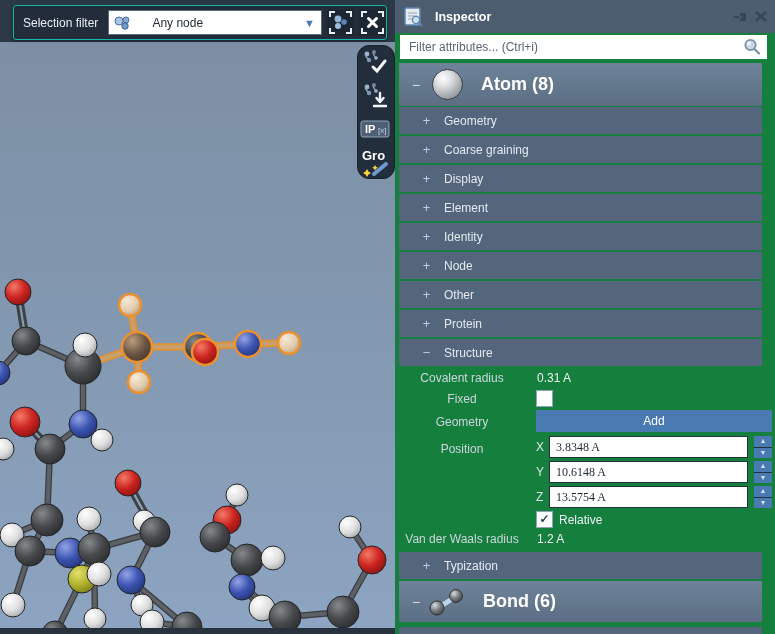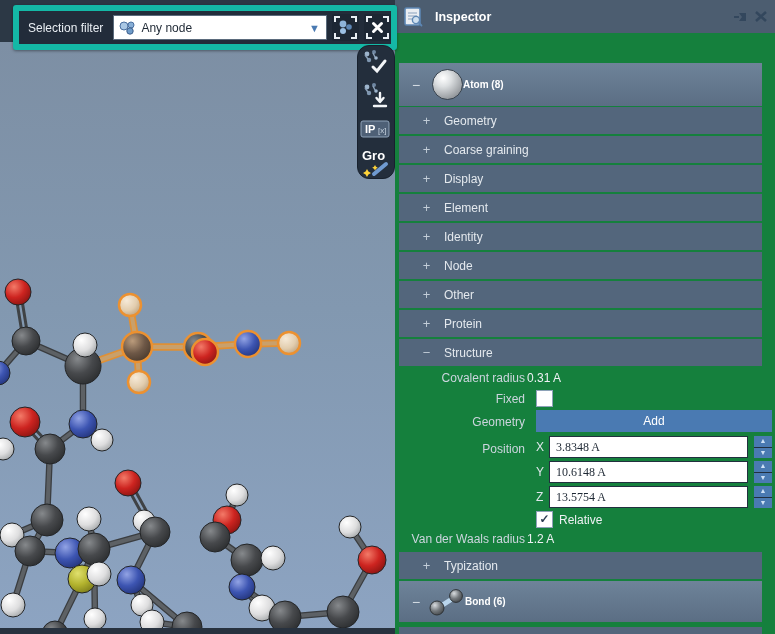--- a/index.html
+++ b/index.html
@@ -8,24 +8,24 @@
 
   
   #viewport{position:absolute;left:0;top:0;width:395px;height:634px;background:#2c3845;}
   #canvas{position:absolute;left:0;top:42px;width:395px;height:592px;
           background:linear-gradient(180deg,#7d8fa4 0%,#8298b0 45%,#8da4c2 100%);}
   #canvas svg{position:absolute;left:0;top:0;}
   #vp-bottom-strip{position:absolute;left:0;bottom:0;width:395px;height:6px;background:#28323f;z-index:4;}
 
   
   #selbar{position:absolute;left:13px;top:5px;width:372px;height:33px;background:#222c3a;
-          border:6px solid #14b8a6;border-radius:3px;display:flex;align-items:center;z-index:5;
+          border:1px solid #14b8a6;border-radius:3px;display:flex;align-items:center;z-index:5;
           box-shadow:0 1px 3px rgba(0,0,0,.4);}
   #selbar .lbl{color:#e9eef3;font-size:12px;margin:0 10px 0 9px;white-space:nowrap;}
-  #combo{width:218px;height:23px;background:#fff;border:1px solid #5b6b7c;display:flex;align-items:center;cursor:default;}
+  #combo{width:218px;height:23px;background:#fff;border:1px solid #5b6b7c;display:flex;align-items:center;cursor:default;gap:16px;}
   #combo .ctext{flex:1;color:#1d2733;font-size:12px;margin-left:5px;}
   #combo .arrow{color:#4a7ab2;font-size:11px;margin-right:6px;}
   .tbtn{width:27px;height:27px;margin-left:5px;background:#1d2734;border-radius:2px;
         position:relative;display:flex;align-items:center;justify-content:center;cursor:pointer;}
 
   
   #vtools{position:absolute;left:357px;top:45px;width:36px;background:#232e3c;border:1px solid #18212d;
           border-radius:12px;z-index:5;display:flex;flex-direction:column;}
   .vtool{width:34px;height:33px;display:flex;align-items:center;justify-content:center;cursor:pointer;position:relative;}
 
@@ -35,34 +35,34 @@
              display:flex;align-items:center;}
   #ins-title .ttl{color:#fff;font-size:12.5px;font-weight:bold;margin-left:12px;}
   #ins-search{position:absolute;left:5px;top:35px;width:367px;height:24px;background:#fff;display:flex;align-items:center;}
   #ins-search input{flex:1;border:0;outline:none;font-family:"Liberation Sans",sans-serif;
                     font-size:12px;color:#3c4856;margin-left:7px;background:transparent;}
   #ins-search input::placeholder{color:#5a6673;opacity:1;}
 
   .sect-head{position:absolute;left:4px;width:363px;background:linear-gradient(180deg,#6e8399,#5b6e84);
              display:flex;align-items:center;cursor:pointer;}
   .sect-head .exp{color:#d7dee5;font-size:14px;width:14px;text-align:center;margin-left:10px;}
-  .sect-head .st{color:#fff;font-weight:bold;font-size:10px;margin-left:0;}
+  .sect-head .st{color:#fff;font-weight:bold;font-size:18px;margin-left:18px;}
   #atom-head{top:63px;height:43px;}
   #bond-head{top:581px;height:41px;}
   .sphere-icon{width:29px;height:29px;border-radius:50%;margin-left:9px;border:1px solid #39434e;
         background:radial-gradient(circle at 35% 28%,#ffffff 0%,#dcdfe1 30%,#9ea2a6 70%,#70747a 100%);}
 
   .prop-row{position:absolute;left:4px;width:363px;height:27px;background:#53667c;
             display:flex;align-items:center;cursor:pointer;}
   .prop-row .exp{color:#c2cdd8;font-size:13px;width:13px;text-align:center;margin-left:21px;}
   .prop-row .pl{color:#e4e9ee;font-size:12px;margin-left:11px;}
 
   
-  .flabel{position:absolute;left:4px;width:126px;text-align:right;color:#ccd5de;font-size:12px;}
-  .fvalue{position:absolute;left:132px;color:#eef1f4;font-size:12px;}
+  .flabel{position:absolute;left:4px;width:126px;text-align:center;color:#ccd5de;font-size:12px;}
+  .fvalue{position:absolute;left:142px;color:#eef1f4;font-size:12px;}
   .cb{position:absolute;left:141px;width:15px;height:15px;background:#fff;border:1px solid #8ea2b8;
       text-align:center;line-height:14px;font-size:12px;font-weight:bold;color:#2c3c52;cursor:pointer;}
   #add-btn{position:absolute;left:141px;top:410px;width:236px;height:22px;background:#4a7ab2;
            color:#fff;font-size:12px;text-align:center;line-height:22px;cursor:pointer;}
   .axis{position:absolute;left:141px;color:#dfe6ec;font-size:12px;}
   .pos-input{position:absolute;left:154px;width:191px;height:20px;background:#fff;border:1px solid #22303f;
              font-family:Liberation Serif, serif;font-size:12px;color:#1d2733;padding:0 0 0 6px;outline:none;}
   .spin{position:absolute;left:359px;width:18px;height:22px;display:flex;flex-direction:column;background:#22303f;}
   .spin .sb{flex:1;background:#4a7ab2;color:#cfe2f6;font-size:7px;line-height:10px;text-align:center;cursor:pointer;}
   .spin .sb:first-child{margin-bottom:1px;}
@@ -334,20 +334,28 @@
         <svg width="17" height="15">
           <path d="M2 8 h5" stroke="#33475d" stroke-width="2"></path>
           <path d="M7 4 l7 0 0 8 -7 0 3 -4 Z" fill="#33475d"></path>
         </svg>
         <svg width="16" height="15">
           <path d="M3 3 L13 12 M13 3 L3 12" stroke="#33475d" stroke-width="2.6"></path>
         </svg>
       </span>
     </div>
 
+    <div id="ins-search">
+      <input type="text" placeholder="Filter attributes... (Ctrl+i)" style="">
+      <svg width="20" height="20" style="margin-right:5px">
+        <circle cx="8.5" cy="8" r="5.2" fill="#c7d8e8" stroke="#7e93a8" stroke-width="1.8"></circle>
+        <circle cx="7" cy="6.5" r="2" fill="#eef4fa"></circle>
+        <path d="M12.5 12 L17 16.5" stroke="#7e93a8" stroke-width="2.4" stroke-linecap="round"></path>
+      </svg>
+    </div>
 
     <div class="sect-head" id="atom-head">
       <span class="exp">−</span>
       <span class="sphere-icon"></span>
       <span class="st">Atom (8)</span>
     </div>
 
     <div class="prop-row" style="top:107px">
       <span class="exp">+</span>
       <span class="pl">Geometry</span>

